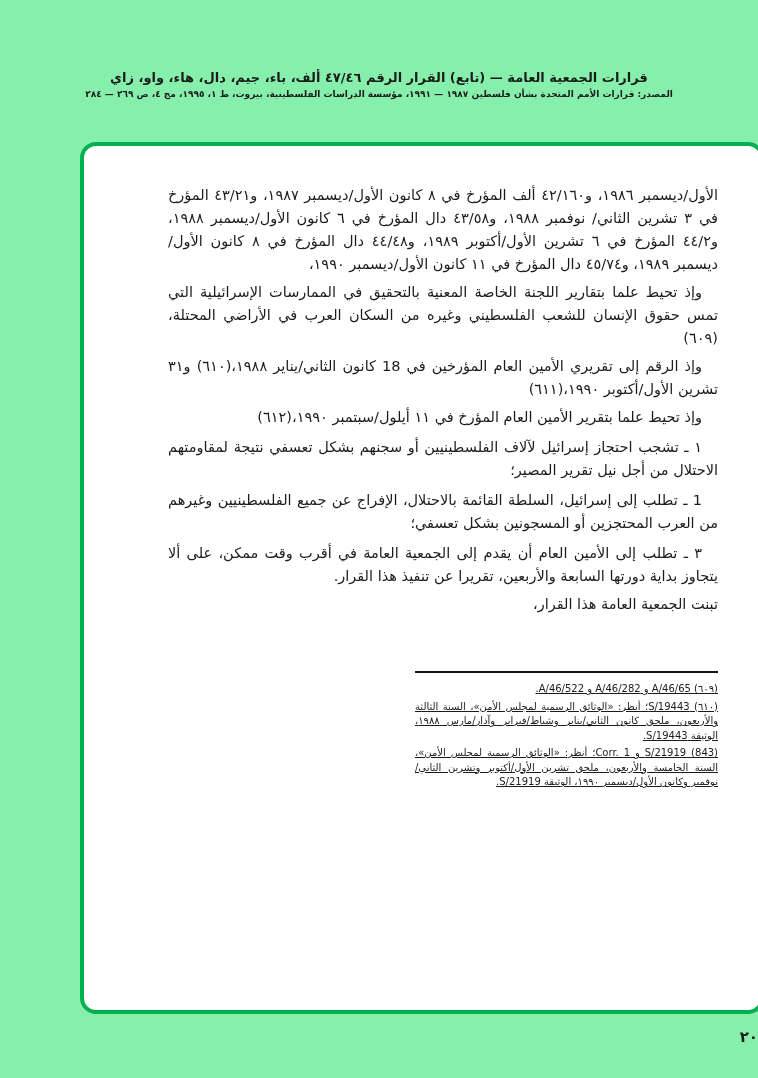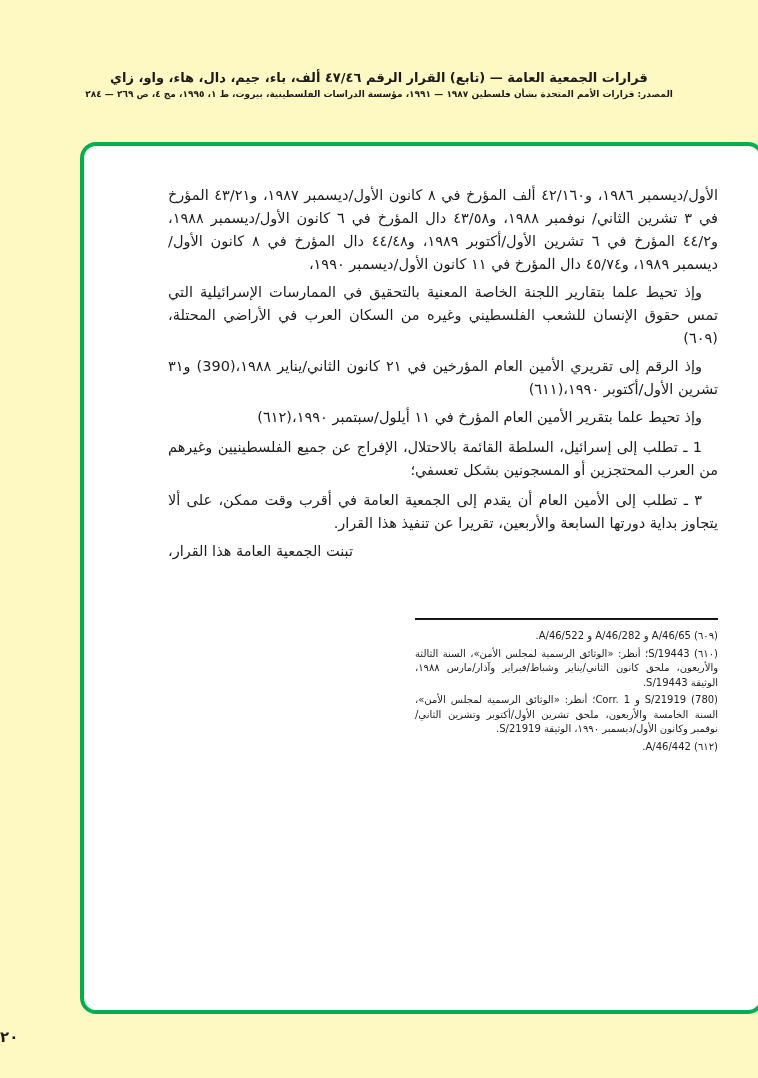--- a/index.html
+++ b/index.html
@@ -6,21 +6,21 @@
   html, body { margin: 0; padding: 0; }
   body {
     width: 758px; height: 1078px;
     background: #ffffff;
     font-family: "DejaVu Sans", sans-serif;
     color: var(--text-color, #1b1b1b);
   }
   .page {
     position: relative;
     width: 758px; height: 1078px;
-    background: #fef9c3;
+    background: #86efac;
     overflow: hidden;
   }
   
   .header {
     position: absolute;
     top: 70px; left: 30px; right: 30px;
     text-align: center;
     direction: rtl;
   }
   .title {
@@ -50,46 +50,47 @@
   }
   
   .para {
     margin: 0 0 5px 0;
     font-size: 14.5px;
     line-height: 23px;
     text-align: justify;
   }
   .para.indent { text-indent: 16px; }
   .para.op { margin-top: 7px; }
-  .para.closing { margin: 0 0 1px 0; text-align: left; }
+  .para.closing { margin: 0 0 1px 0; text-align: right; }
   .lead { font-weight: 400; }
   
   .footnotes {
     width: 303px;
     margin-top: 55px;
     margin-left: auto;
     margin-right: 0;
+    text-decoration: underline;
   }
   .fn-rule {
     width: 100%;
     border-top: 2px solid #161616;
     margin-bottom: 9px;
   }
   .fn {
     margin: 0 0 3px 0;
     font-size: 10px;
     line-height: 14.5px;
     text-align: justify;
   }
   .fn-num { white-space: nowrap; }
   
   .page-num {
     position: absolute;
     bottom: 32px; left: 0; right: 0;
-    text-align: left;
+    text-align: right;
     font-size: 15px;
     font-weight: 700;
   }
 </style>
 </head>
 <body>
 
 <div class="page">
 
   <header class="header">
@@ -97,43 +98,43 @@
     <div class="source">المصدر: قرارات الأمم المتحدة بشأن فلسطين ١٩٨٧ — ١٩٩١، مؤسسة الدراسات الفلسطينية، بيروت، ط ١، ١٩٩٥، مج ٤، ص ٢٦٩ — ٢٨٤</div>
   </header>
 
   <div class="frame">
     <div class="content">
 
       <p class="para"><span class="lead"></span> <span>الأول/ديسمبر ١٩٨٦، و٤٢/١٦٠ ألف المؤرخ في ٨ كانون الأول/ديسمبر ١٩٨٧، و٤٣/٢١ المؤرخ في ٣ تشرين الثاني/ نوفمبر ١٩٨٨، و٤٣/٥٨ دال المؤرخ في ٦ كانون الأول/ديسمبر ١٩٨٨، و٤٤/٢ المؤرخ في ٦ تشرين الأول/أكتوبر ١٩٨٩، و٤٤/٤٨ دال المؤرخ في ٨ كانون الأول/ديسمبر ١٩٨٩، و٤٥/٧٤ دال المؤرخ في ١١ كانون الأول/ديسمبر ١٩٩٠،</span></p>
 
       <p class="para indent"><span class="lead">وإذ تحيط علما</span> <span>بتقارير اللجنة الخاصة المعنية بالتحقيق في الممارسات الإسرائيلية التي تمس حقوق الإنسان للشعب الفلسطيني وغيره من السكان العرب في الأراضي المحتلة،(٦٠٩)</span></p>
 
-      <p class="para indent"><span class="lead">وإذ الرقم</span> <span>إلى تقريري الأمين العام المؤرخين في ٢١ كانون الثاني/يناير ١٩٨٨،(390) و٣١ تشرين الأول/أكتوبر ١٩٩٠،(٦١١)</span></p>
+      <p class="para indent"><span class="lead">وإذ الرقم</span> <span>إلى تقريري الأمين العام المؤرخين في 18 كانون الثاني/يناير ١٩٨٨،(٦١٠) و٣١ تشرين الأول/أكتوبر ١٩٩٠،(٦١١)</span></p>
 
       <p class="para indent"><span class="lead">وإذ تحيط علما</span> <span>بتقرير الأمين العام المؤرخ في ١١ أيلول/سبتمبر ١٩٩٠،(٦١٢)</span></p>
 
+      <p class="para indent op"><span class="lead">١ ـ تشجب</span> <span>احتجاز إسرائيل لآلاف الفلسطينيين أو سجنهم بشكل تعسفي نتيجة لمقاومتهم الاحتلال من أجل نيل تقرير المصير؛</span></p>
 
       <p class="para indent op"><span class="lead">1 ـ تطلب</span> <span>إلى إسرائيل، السلطة القائمة بالاحتلال، الإفراج عن جميع الفلسطينيين وغيرهم من العرب المحتجزين أو المسجونين بشكل تعسفي؛</span></p>
 
       <p class="para indent op"><span class="lead">٣ ـ تطلب</span> <span>إلى الأمين العام أن يقدم إلى الجمعية العامة في أقرب وقت ممكن، على ألا يتجاوز بداية دورتها السابعة والأربعين، تقريرا عن تنفيذ هذا القرار.</span></p>
 
       <p class="para closing"><span>تبنت الجمعية العامة هذا القرار،</span></p>
 
 
 
       <div class="footnotes">
         <div class="fn-rule"></div>
 
         <p class="fn"><span class="fn-num">(٦٠٩)</span> <span>A/46/65 و A/46/282 و A/46/522.</span></p>
 
         <p class="fn"><span class="fn-num">(٦١٠)</span> <span>S/19443؛ أنظر: «الوثائق الرسمية لمجلس الأمن»، السنة الثالثة والأربعون، ملحق كانون الثاني/يناير وشباط/فبراير وآذار/مارس ١٩٨٨، الوثيقة S/19443.</span></p>
 
-        <p class="fn"><span class="fn-num">(780)</span> <span>S/21919 و Corr. 1؛ أنظر: «الوثائق الرسمية لمجلس الأمن»، السنة الخامسة والأربعون، ملحق تشرين الأول/أكتوبر وتشرين الثاني/ نوفمبر وكانون الأول/ديسمبر ١٩٩٠، الوثيقة S/21919.</span></p>
+        <p class="fn"><span class="fn-num">(843)</span> <span>S/21919 و Corr. 1؛ أنظر: «الوثائق الرسمية لمجلس الأمن»، السنة الخامسة والأربعون، ملحق تشرين الأول/أكتوبر وتشرين الثاني/ نوفمبر وكانون الأول/ديسمبر ١٩٩٠، الوثيقة S/21919.</span></p>
 
-        <p class="fn"><span class="fn-num">(٦١٢)</span> <span>A/46/442.</span></p>
       </div>
 
     </div>
   </div>
 
   <div class="page-num">٢٠</div>
 
 </div>
 
 </body></html>

